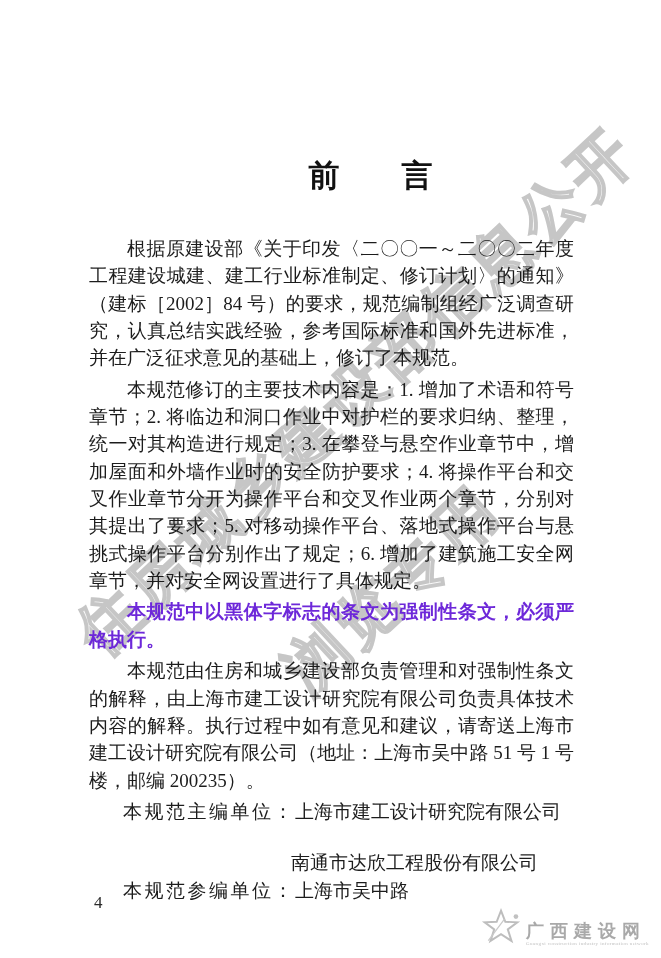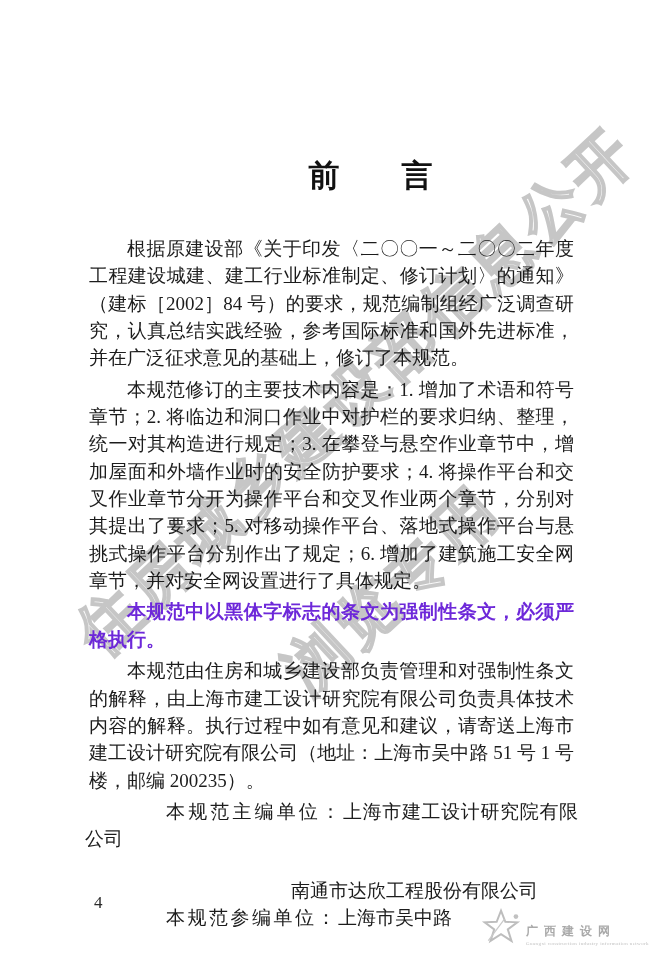--- a/index.html
+++ b/index.html
@@ -52,21 +52,21 @@
     text-justify:inter-ideograph;
     z-index:2;
   }
   .doc-body p { margin:4px; text-indent:2em; }
   .para-bold {
     font-weight:bold;
     font-family:Liberation Serif, serif;
     color:#6d28d9;
   }
   .editor-line { text-indent:2em; }
-  .editor-label { letter-spacing:2.5px;margin-left:43px; }
+  .editor-label { letter-spacing:2.5px; }
   .editor-cont { padding-left:206px; text-indent:0;margin-top:24px; }
 
   
   .page-number {
     position:absolute;
     left:94px; top:893px;
     font-size:17px;
     color:#2a2a2a;
     z-index:2;
   }
@@ -76,21 +76,21 @@
     position:absolute;
     right:12px; bottom:8px;
     display:flex;
     align-items:center;
     gap:5px;
     z-index:2;
     opacity:0.85;
   }
   .logo-text-block { display:flex; flex-direction:column; }
   .logo-name {
-    font-size:12px;
+    font-size:18px;
     letter-spacing:6px;
     color:#9b9b9b;
     font-weight:bold;
     line-height:17px;
     white-space:nowrap;
     margin-top:12px;
   }
   .logo-tagline {
     font-size:5px;
     color:#b4b4b4;

